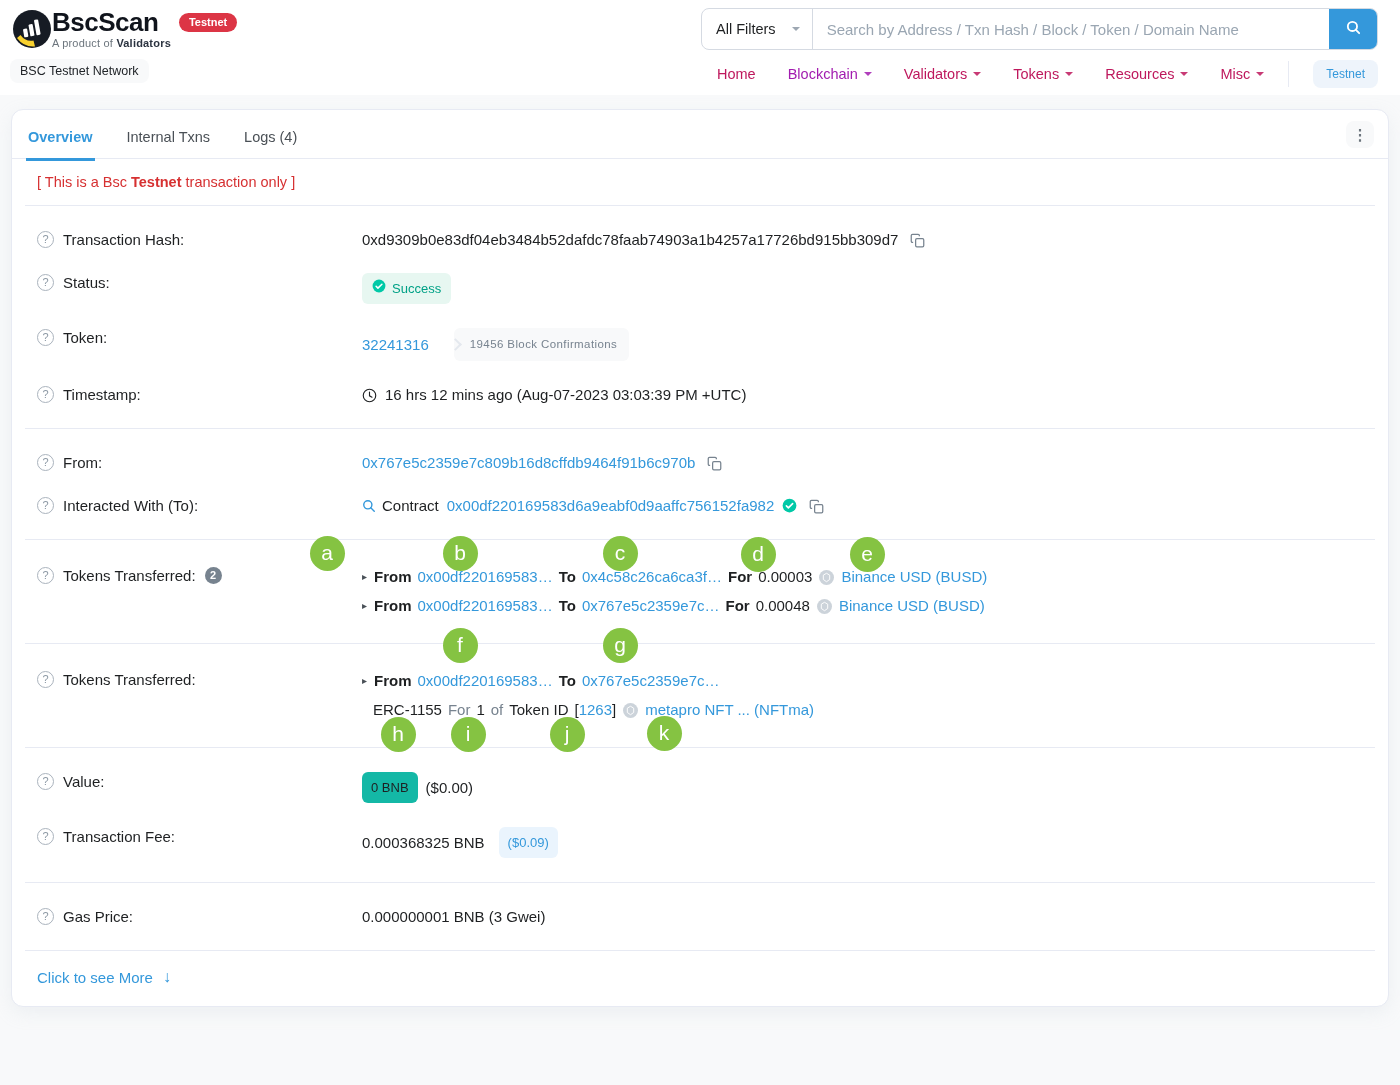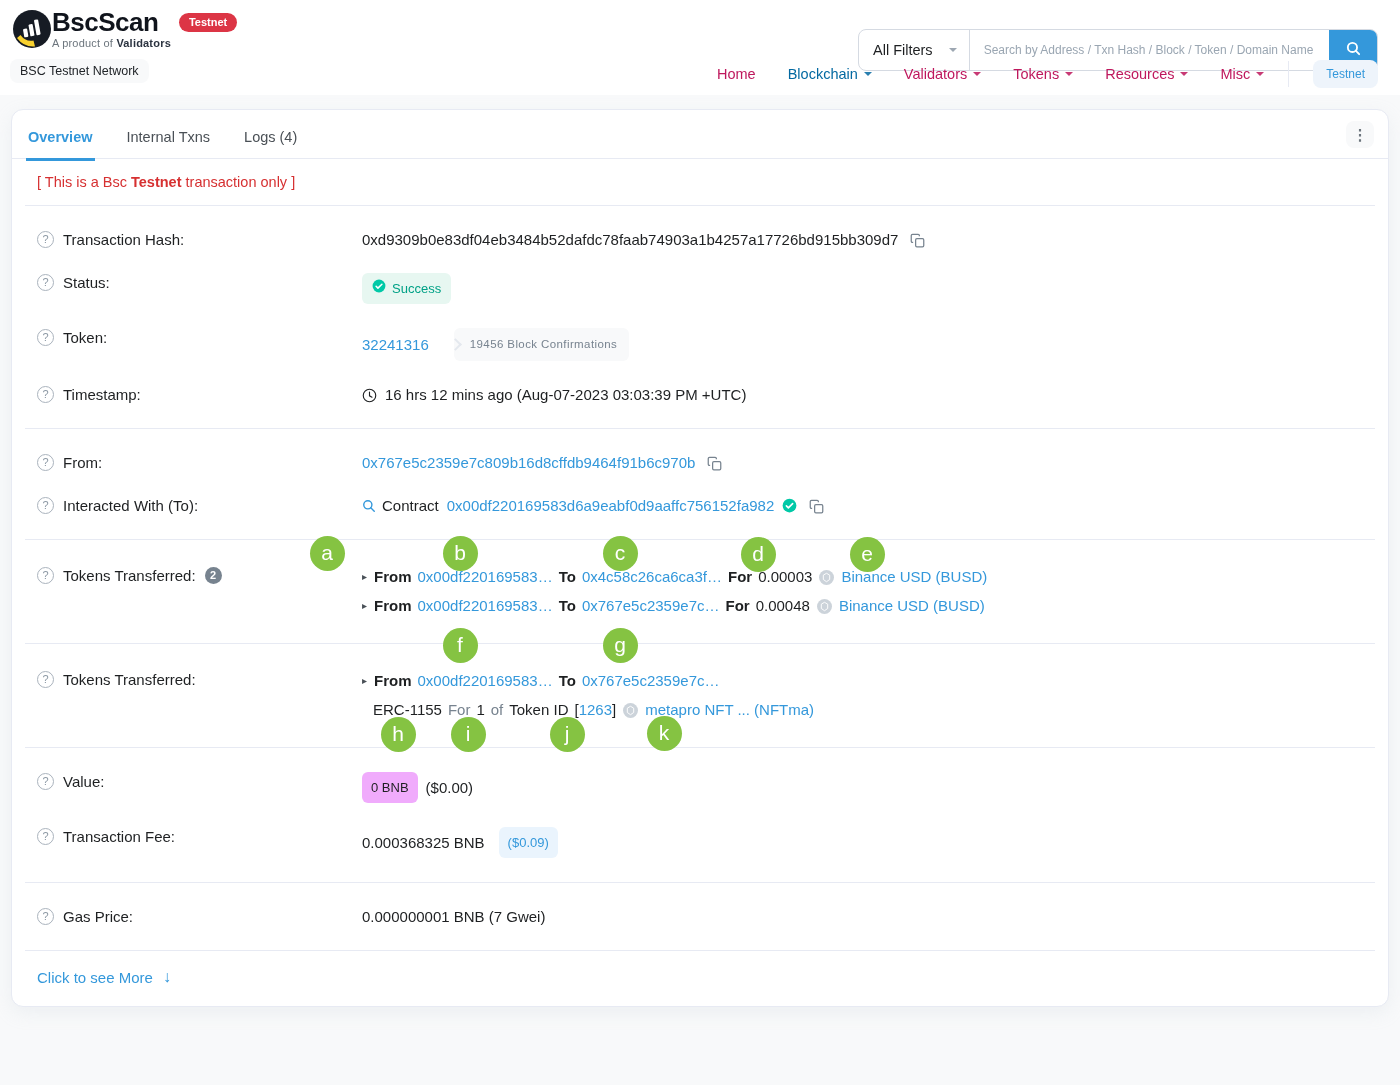--- a/index.html
+++ b/index.html
@@ -27,42 +27,42 @@
   .brand-tag b { color:#2b3340; }
   .testnet-pill {
     background:#dc3545; color:#fff; font-size:11px; font-weight:700;
     padding:3px 10px 4px; border-radius:10px; margin-left:8px; margin-top:4px; display:inline-block;
   }
   .network-badge {
     position:absolute; left:10px; top:59px; background:#f8f9fa; color:#212529;
     font-size:12.5px; padding:5px 10px; border-radius:8px;
   }
   .search-wrap {
-    position:absolute; right:22px; top:8px; width:520px; height:42px;
-    display:flex; border:1px solid #d5dae2; border-radius:8px; background:#fff; overflow:hidden;margin-top:21px;
+    position:absolute; right:22px; top:8px; width:677px; height:42px;
+    display:flex; border:1px solid #d5dae2; border-radius:8px; background:#fff; overflow:hidden;
   }
   .filter-select {
     display:flex; align-items:center; gap:10px; padding:0 12px 0 14px;
     border-right:1px solid #d5dae2; font-size:14.5px; color:#1e2022; cursor:pointer; white-space:nowrap;
   }
   .search-input {
-    flex:1; border:none; outline:none; padding:0 14px; font-size:12px; color:#1e2022;
+    flex:1; border:none; outline:none; padding:0 14px; font-size:15px; color:#1e2022;
     font-family:"Liberation Sans", sans-serif;
   }
   .search-input::placeholder { color:#9aa6b2; }
   .search-btn {
     width:48px; background:#3498db; border:none; cursor:pointer;
     display:flex; align-items:center; justify-content:center;
   }
   .topnav {
     position:absolute; right:22px; top:60px; display:flex; align-items:center; gap:32px;
     font-size:14.5px; color:#3e454d;
   }
   .topnav .navlink { color:#be185d; display:flex; align-items:center; }
-  .topnav .navlink.active { color:#0369a1; }
+  .topnav .navlink.active { color:#a21caf; }
   .caret {
     display:inline-block; width:0; height:0; margin-left:6px; margin-top:3px;
     border:4px solid transparent; border-top-color:currentColor; opacity:.85;
   }
   .nav-divider { width:1px; height:26px; background:#e7eaf3; margin:0 -8px; }
   .testnet-btn {
     background:#eef4fb; color:#3498db; font-size:12px; padding:7px 13px; border-radius:8px;
   }
 
   
@@ -108,21 +108,21 @@
   }
   .count-badge {
     width:17px; height:17px; border-radius:50%; background:#77838f; color:#fff; font-size:11px; font-weight:700;
     display:inline-flex; align-items:center; justify-content:center;
   }
   .transfer-line { display:flex; align-items:center; gap:6px; line-height:22px; }
   .transfer-line + .transfer-line { margin-top:7px; }
   .tri { color:#495057; font-size:10px; margin-right:1px; }
   .nogap { display:inline-flex; }
   .token-ico { display:inline-flex; margin:0 1px; }
-  .value-badge { background:#f0abfc; color:#1e2022; font-size:13px; padding:6px 9px; border-radius:6px;text-align:center; }
+  .value-badge { background:#14b8a6; color:#1e2022; font-size:13px; padding:6px 9px; border-radius:6px;text-align:center; }
   .fee-badge { background:#eaf4fd; color:#3498db; font-size:13px; padding:6px 9px; border-radius:6px; margin-left:6px; }
   .footer-link { padding:17px 12px 20px; font-size:15px; color:#3498db; display:flex; align-items:center; gap:10px; cursor:pointer; }
 
   
   .marker {
     position:absolute; width:35px; height:35px; border-radius:50%; background:#85c342;
     color:#fff; font-size:21px; line-height:34px; text-align:center; z-index:50; pointer-events:none;
     font-family:"Liberation Sans", sans-serif;
   }
 </style>
@@ -430,21 +430,21 @@
       </div>
       <div class="divider"></div>
 
       <div class="group">
         <div class="row">
           <div class="row-label">
             <span class="qicon">?</span>
             <span>Gas Price:</span>
           </div>
           <div class="row-value">
-            <span class="dark">0.000000001 BNB (7 Gwei)</span>
+            <span class="dark">0.000000001 BNB (3 Gwei)</span>
           </div>
         </div>
       </div>
       <div class="divider"></div>
 
       <div class="footer-link">
         <span>Click to see More</span>
         <span style="font-size:16px;">↓</span>
       </div>
     </div>

